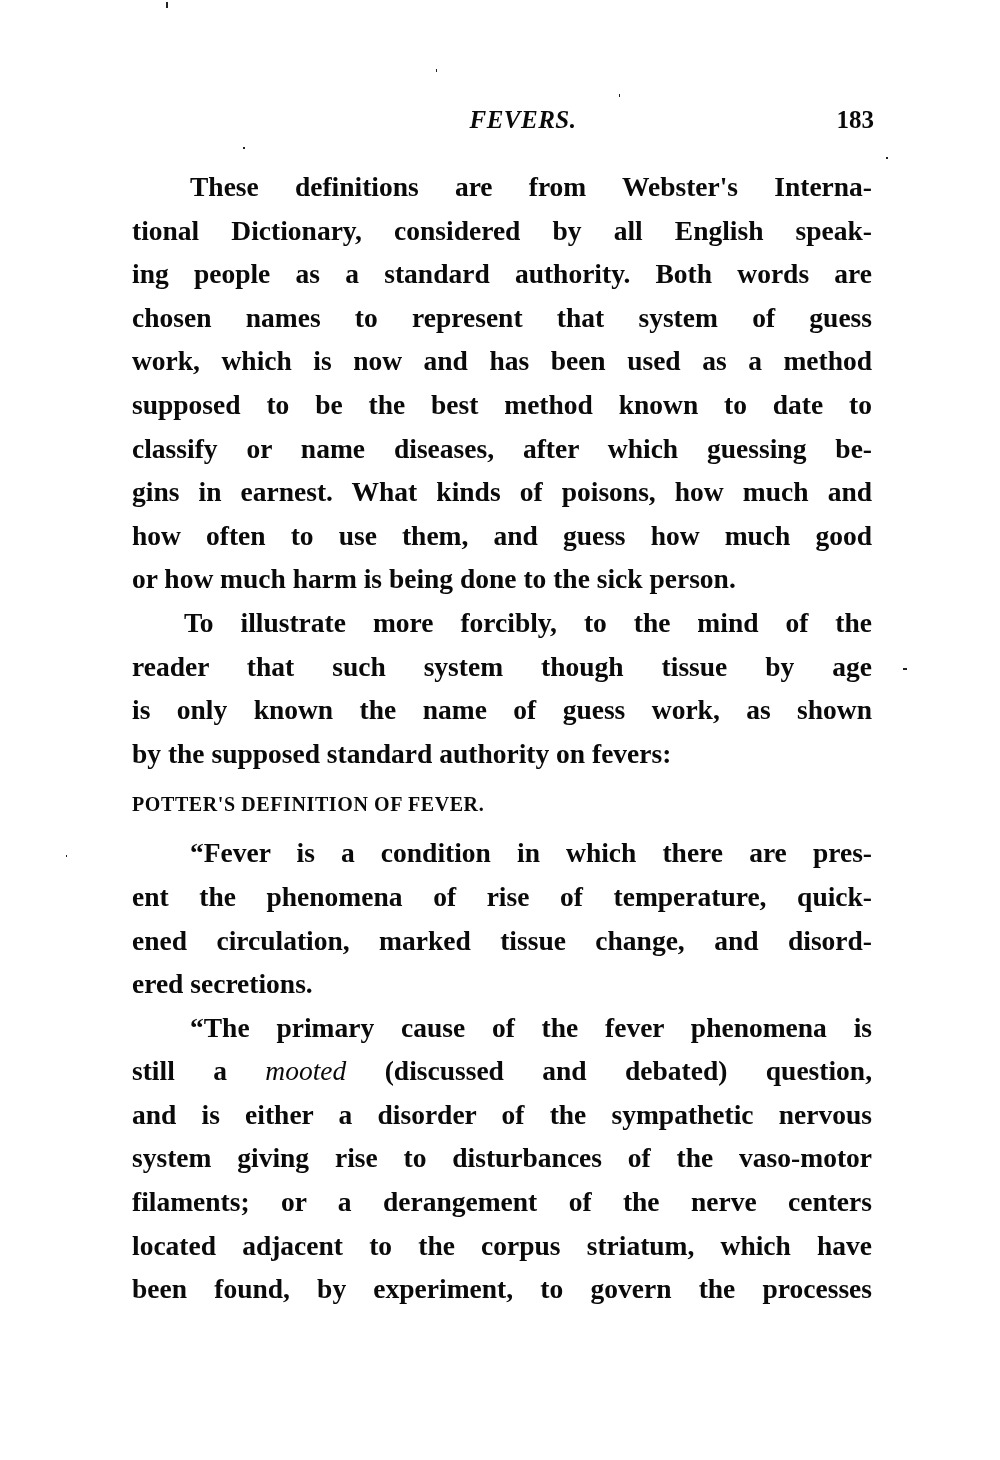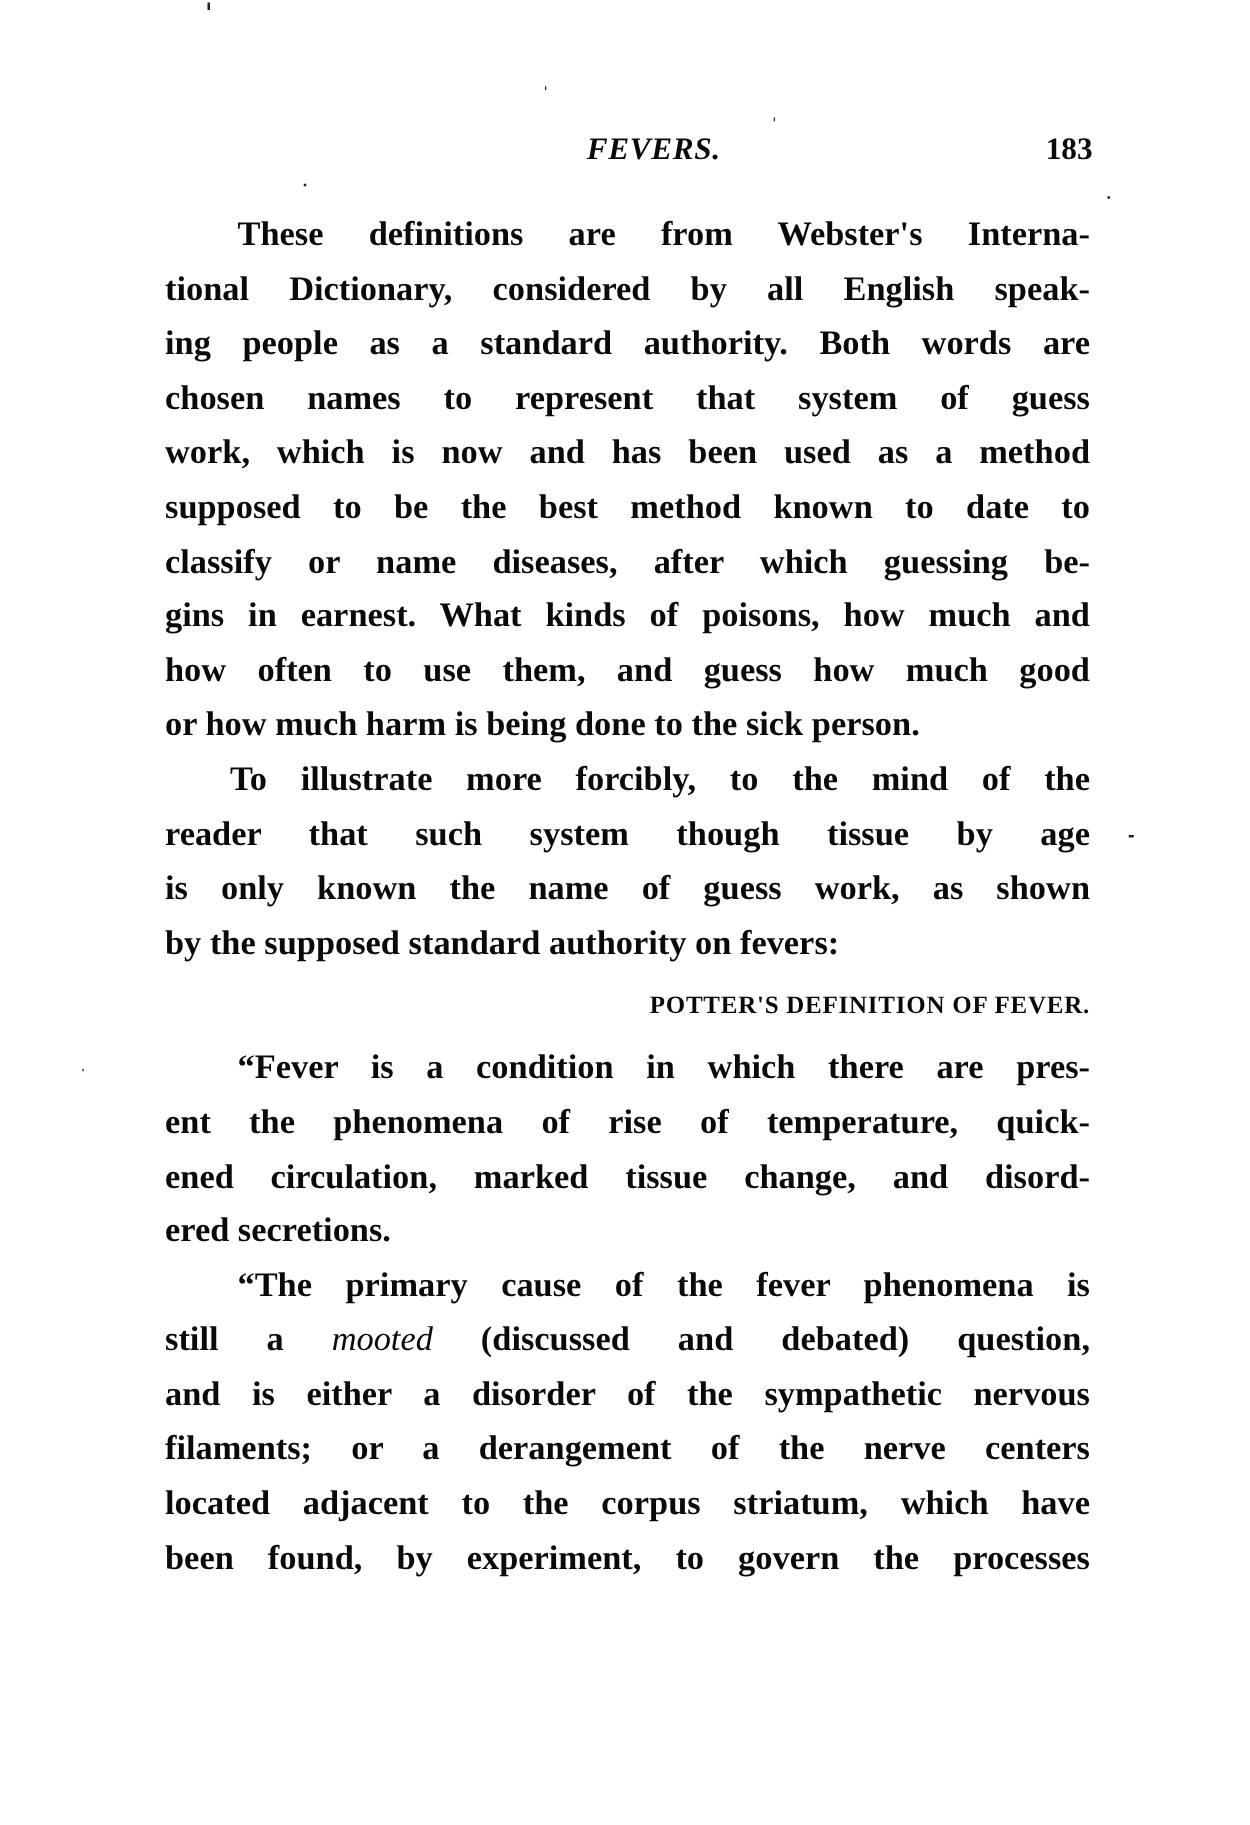--- a/index.html
+++ b/index.html
@@ -57,21 +57,21 @@
       display: block;
       white-space: nowrap;
       text-align: justify;
       text-align-last: justify;
       height: 43.6px;
     }
     .line.indent { padding-left: 58px; }
     .line.last { text-align-last: left; }
     .heading {
       display: block;
-      text-align: right;
+      text-align: left;
       font-size: 20px;
       font-weight: bold;
       letter-spacing: 0.6px;
       height: 54px;
       line-height: 54px;
       padding-top: 2px;
     }
     em.it { font-style: italic; }
     .speck {
       position: absolute;
@@ -116,20 +116,21 @@
       <span class="line indent">“Fever is a condition in which there are pres-</span>
       <span class="line">ent the phenomena of rise of temperature, quick-</span>
       <span class="line">ened circulation, marked tissue change, and disord-</span>
       <span class="line last">ered secretions.</span>
     </div>
 
     <div style="margin-top:0px">
       <span class="line indent">“The primary cause of the fever phenomena is</span>
       <span class="line"><span style="white-space:pre">still a </span><em class="it" style="font-weight:normal">mooted</em><span style="white-space:pre"> (discussed and debated) question,</span></span>
       <span class="line">and is either a disorder of the sympathetic nervous</span>
+      <span class="line">system giving rise to disturbances of the vaso-motor</span>
       <span class="line">filaments; or a derangement of the nerve centers</span>
       <span class="line">located adjacent to the corpus striatum, which have</span>
       <span class="line">been found, by experiment, to govern the processes</span>
     </div>
   </div>
 
   <div class="speck" style="left:166px;top:2px;width:2px;height:6px;"></div>
   <div class="speck" style="left:436px;top:69px;width:1px;height:3px;"></div>
   <div class="speck" style="left:619px;top:94px;width:1px;height:3px;"></div>
   <div class="speck" style="left:243px;top:147px;width:2px;height:2px;"></div>

